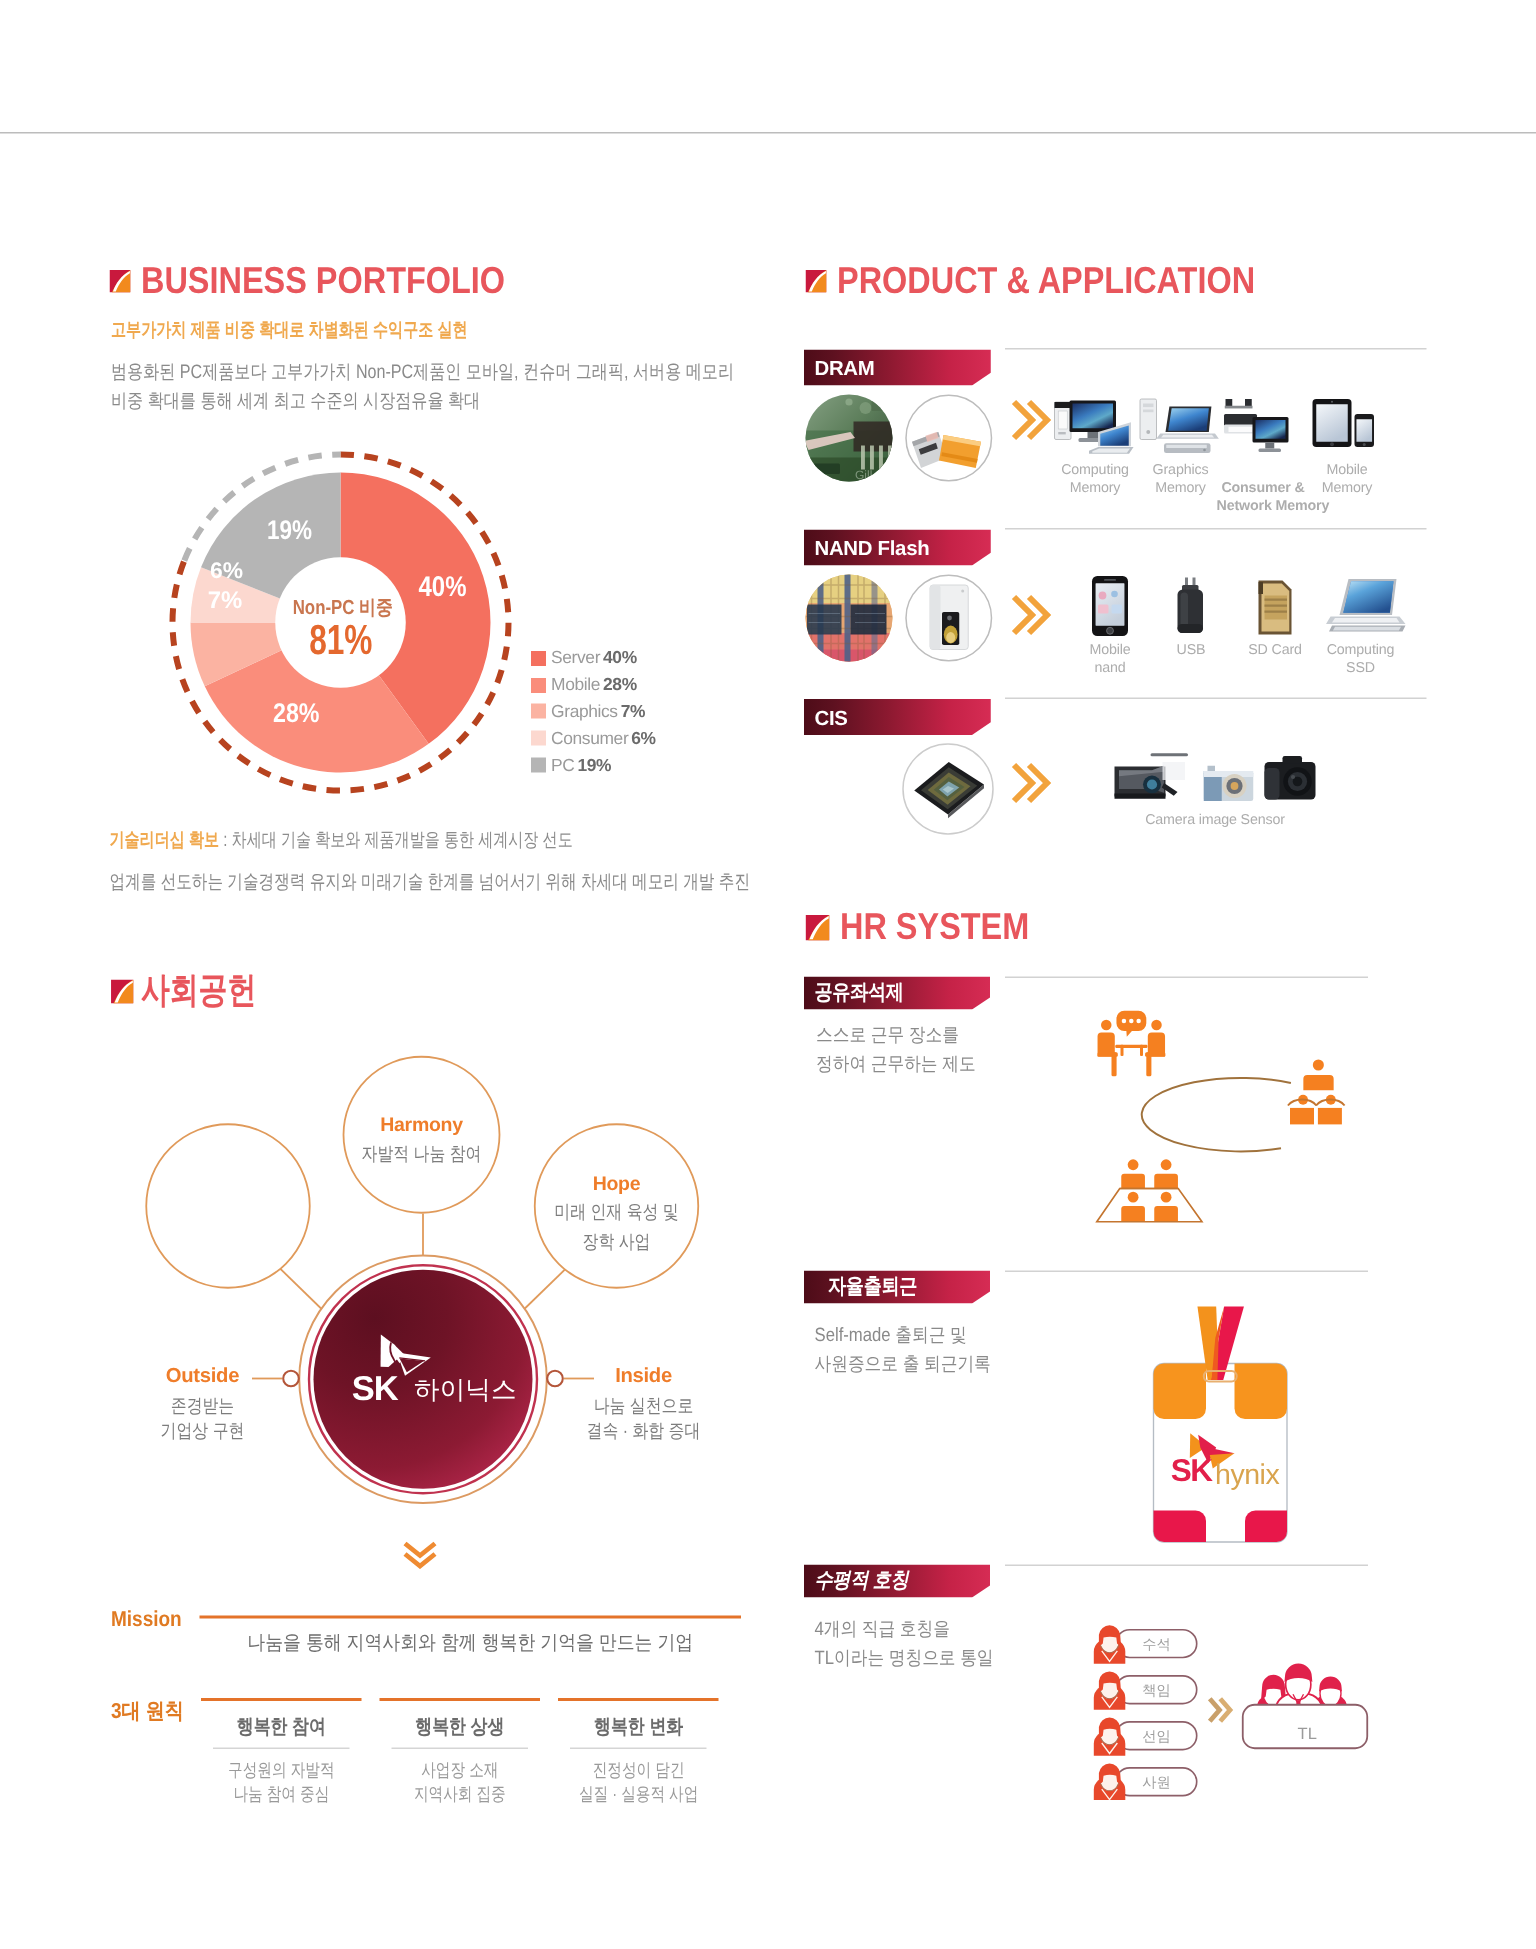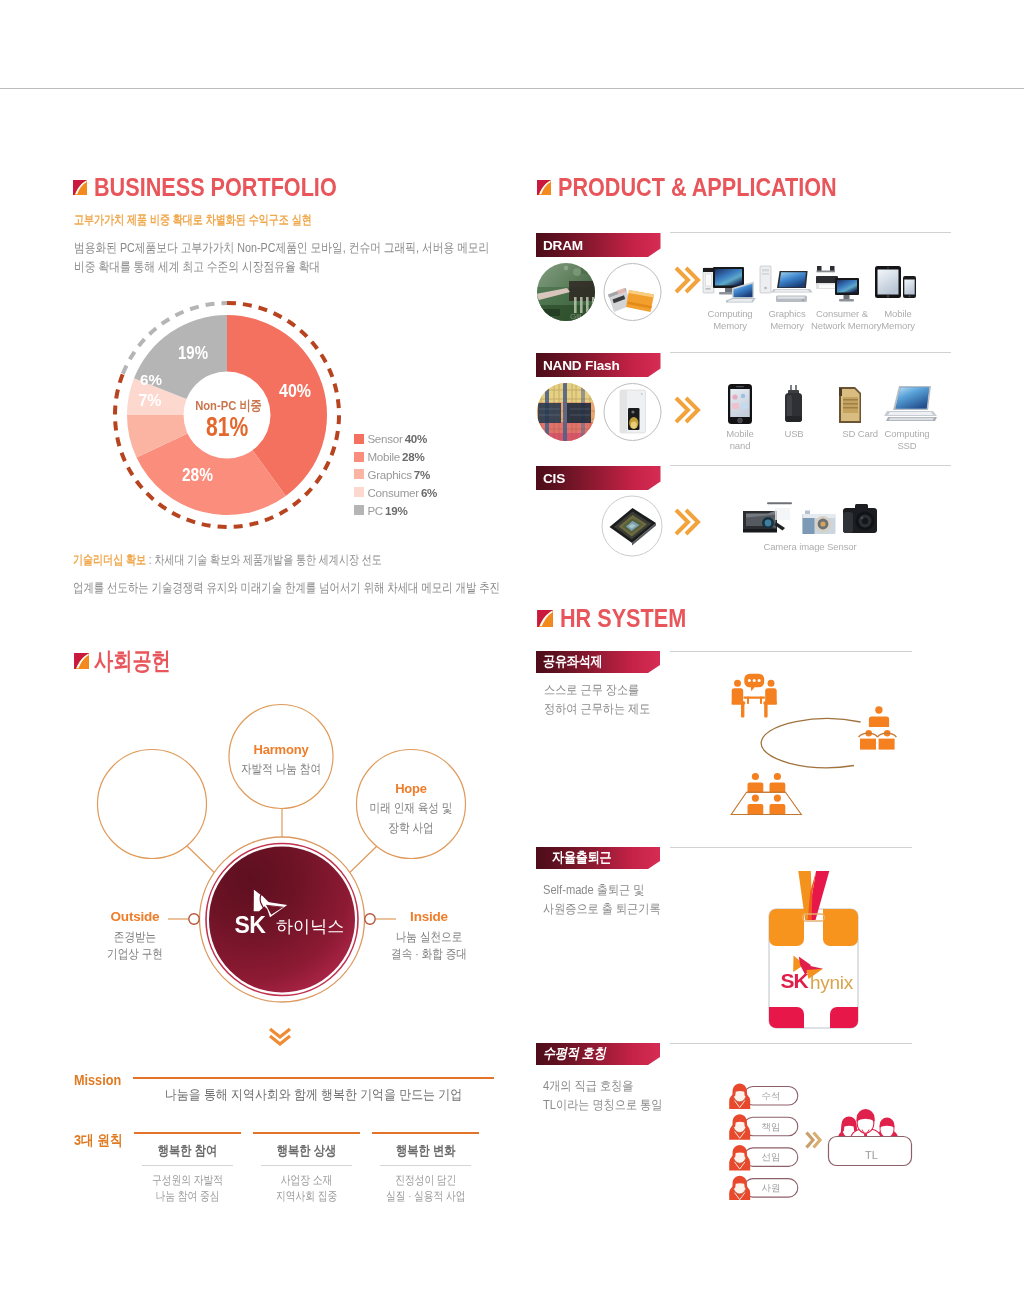--- a/index.html
+++ b/index.html
@@ -144,21 +144,21 @@
         <text x="53" y="120.5" text-anchor="middle" fill="#ffffff" font-family="&quot;Liberation Sans&quot;, sans-serif" font-size="16" font-weight="bold" textLength="23" lengthAdjust="spacingAndGlyphs">7%</text>
         <text x="54" y="100" text-anchor="middle" fill="#ffffff" font-family="&quot;Liberation Sans&quot;, sans-serif" font-size="15" font-weight="bold" textLength="22" lengthAdjust="spacingAndGlyphs">6%</text>
         <text x="96" y="74" text-anchor="middle" fill="#ffffff" font-family="&quot;Liberation Sans&quot;, sans-serif" font-size="18" font-weight="bold" textLength="30" lengthAdjust="spacingAndGlyphs">19%</text>
         <text x="131.5" y="124.5" text-anchor="middle" font-family="&quot;Liberation Sans&quot;, sans-serif" font-size="13.5" font-weight="bold" fill="#c9764f" textLength="66.7" lengthAdjust="spacingAndGlyphs">Non-PC 비중</text>
         <text x="130.2" y="151" text-anchor="middle" font-family="&quot;Liberation Sans&quot;, sans-serif" font-size="28" font-weight="bold" fill="#e4682e" textLength="42.2" lengthAdjust="spacingAndGlyphs">81%</text>
       </svg></div>
 
   <div class="abs legend" id="donut-legend" style="left:353.5px;top:430px;width:130px;">
       <div class="row">
         <span class="sw" style="background: rgb(244, 112, 95);"></span>
-        <span>Sensor</span>
+        <span>Server</span>
         <b>40%</b>
       </div>
       <div class="row">
         <span class="sw" style="background: rgb(250, 141, 123);"></span>
         <span>Mobile</span>
         <b>28%</b>
       </div>
       <div class="row">
         <span class="sw" style="background: rgb(251, 179, 162);"></span>
         <span>Graphics</span>
@@ -311,21 +311,21 @@
   <rect x="16" y="2" width="4.5" height="5.5" fill="#2b2d31"></rect>
   <rect x="2.5" y="6.5" width="18.5" height="1.8" fill="#86898d"></rect>
   <rect x="2" y="12" width="22" height="8" rx="1" fill="#2b2d31"></rect>
   <rect x="2" y="19" width="22" height="6" rx="1" fill="#dfe2e5"></rect>
   <rect x="5" y="20.5" width="16" height="3.5" fill="#fbfbfc"></rect>
   <rect x="21" y="14" width="24" height="17" rx="1" fill="#17171a"></rect>
   <rect x="23" y="16" width="20" height="12.5" fill="url(#scr1)"></rect>
   <rect x="29.5" y="31" width="6" height="4" fill="#6d7278"></rect>
   <rect x="25" y="35" width="15" height="2.4" rx="1" fill="#8d9298"></rect>
         </svg>
-        <div class="applbl" style="margin-top: 3px;">
+        <div class="applbl" style="margin-top: 15px; font-weight: bold;">
           <div>Consumer &amp;</div>
           <div>Network Memory</div>
         </div>
       </div>
       <div class="abs" style="left: 179px; top: 0px; width: 58px;">
         <svg width="50" height="41" viewBox="0 0 50 41" style="display: block; margin: 0px auto;">
   <rect x="2" y="2" width="26" height="32" rx="2.5" fill="#141416"></rect>
   <rect x="4.5" y="5.5" width="21" height="25" fill="url(#scr3)"></rect>
   <circle cx="15" cy="3.8" r="0.7" fill="#585b60"></circle>
   <circle cx="15" cy="32.2" r="1.3" fill="#3a3c40"></circle>
@@ -418,21 +418,21 @@
       <div class="abs" style="left: 122px; top: 0px; width: 56px;">
         <svg width="50" height="42" viewBox="0 0 50 42" style="display: block; margin: 0px auto;">
   <path d="M14 4 h16 l6 6 v30 h-22 z" fill="#6a5434"></path>
   <path d="M16 6 h13.5 l5 5 v27 h-18.5 z" fill="#d9bc80"></path>
   <path d="M18 14 h15 v16 h-15 z" fill="#c5a35e"></path>
   <rect x="18" y="16" width="15" height="1.5" fill="#9d8048"></rect>
   <rect x="18" y="20" width="15" height="1.5" fill="#9d8048"></rect>
   <rect x="18" y="24" width="15" height="1.5" fill="#9d8048"></rect>
   <rect x="14" y="5" width="3" height="8" fill="#4d3d25"></rect>
         </svg>
-        <div class="applbl" style="margin-top: 3px; text-align: right;">
+        <div class="applbl" style="margin-top: 3px;">
           <div>SD Card</div>
         </div>
       </div>
       <div class="abs" style="left: 176px; top: 0px; width: 62px;">
         <svg width="70" height="42" viewBox="0 0 70 42" style="display: block; margin: 0px auto;">
   <path d="M17 27 l6 -24 h32 l-3 24 z" fill="#b8bdc3"></path>
   <path d="M19.5 25.5 l5.2 -21 h28.3 l-2.4 21 z" fill="#3f7fce"></path>
   <path d="M19.5 25.5 l5.2 -21 h28.3 l-2.4 21 z" fill="url(#scr5)"></path>
   <path d="M11 28 h46 l4 5 h-53 z" fill="#c8cdd3"></path>
   <path d="M14 29 h41 l2 3 h-45 z" fill="#eef0f3"></path>

